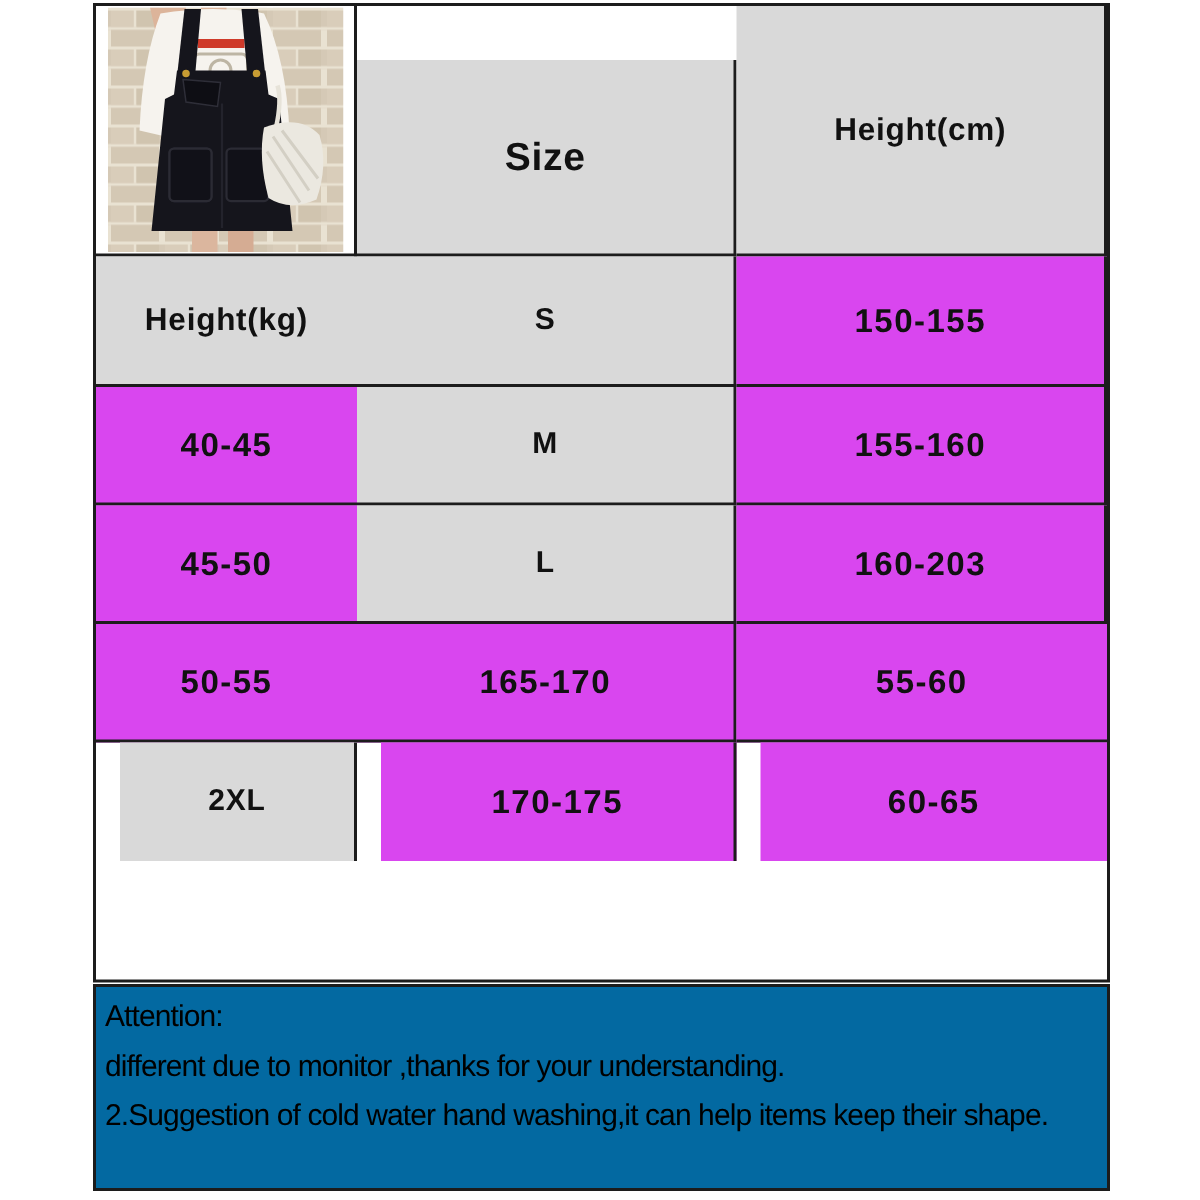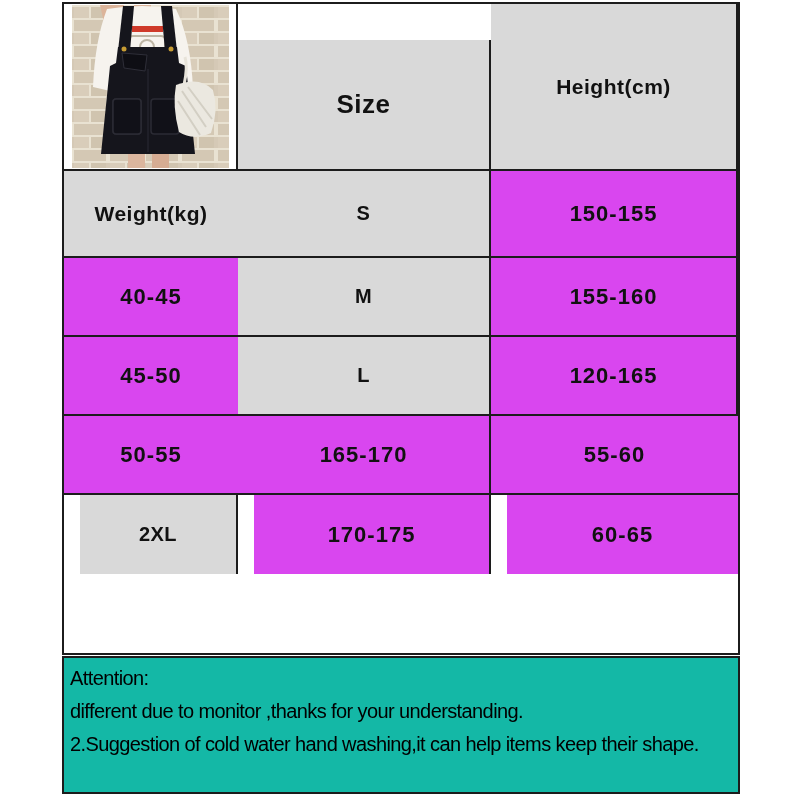--- a/index.html
+++ b/index.html
@@ -34,21 +34,21 @@
   }
   .hdr { background:#d9d9d9; font-weight:bold; }
   .size-hdr { font-size:26px; letter-spacing:0.5px;margin-top:36px; }
   .col-hdr { font-size:21px; letter-spacing:0.5px; }
   .size-col { background:#d9d9d9; font-weight:bold; font-size:20px; letter-spacing:0.5px; }
   .val { background:#d946ef; font-weight:bold; font-size:22px; letter-spacing:1px; }
   .photo-wrap { width:157px; height:163px; margin-top:1px; }
   .photo-wrap svg { display:block; width:157px; height:163px; }
   .note-box {
     position:absolute; left:62px; top:656px; width:678px; height:138px;
-    border:2px solid #1c1c1c; background:#14b8a6;
+    border:2px solid #1c1c1c; background:#0369a1;
     padding:4px 8px 0 6px; overflow:hidden;
   }
   .note-line {
     font-size:20px; line-height:33px; letter-spacing:-0.6px;
     white-space:nowrap; color:#000;
   }
 </style>
 </head>
 <body>
 
@@ -109,32 +109,32 @@
 
           <rect x="56" y="149" width="17" height="14" fill="#dbb69e"></rect>
           <rect x="80" y="149" width="17" height="14" fill="#d5ac93"></rect>
         </svg>
       </div>
     </div>
 
 
     <div class="cell hdr size-hdr">Size</div>
     <div class="cell hdr col-hdr">Height(cm)</div>
-    <div class="cell hdr col-hdr no-r">Weight(kg)</div>
+    <div class="cell hdr col-hdr no-r">Height(kg)</div>
 
     <div class="cell size-col">S</div>
     <div class="cell val">150-155</div>
     <div class="cell val no-r">40-45</div>
 
     <div class="cell size-col">M</div>
     <div class="cell val">155-160</div>
     <div class="cell val no-r">45-50</div>
 
     <div class="cell size-col">L</div>
-    <div class="cell val">120-165</div>
+    <div class="cell val">160-203</div>
     <div class="cell val no-r">50-55</div>
 
     <div class="cell val">165-170</div>
     <div class="cell val no-r">55-60</div>
 
     <div class="cell size-col no-b">2XL</div>
     <div class="cell val no-b">170-175</div>
     <div class="cell val no-r no-b">60-65</div>
 
   </div>

